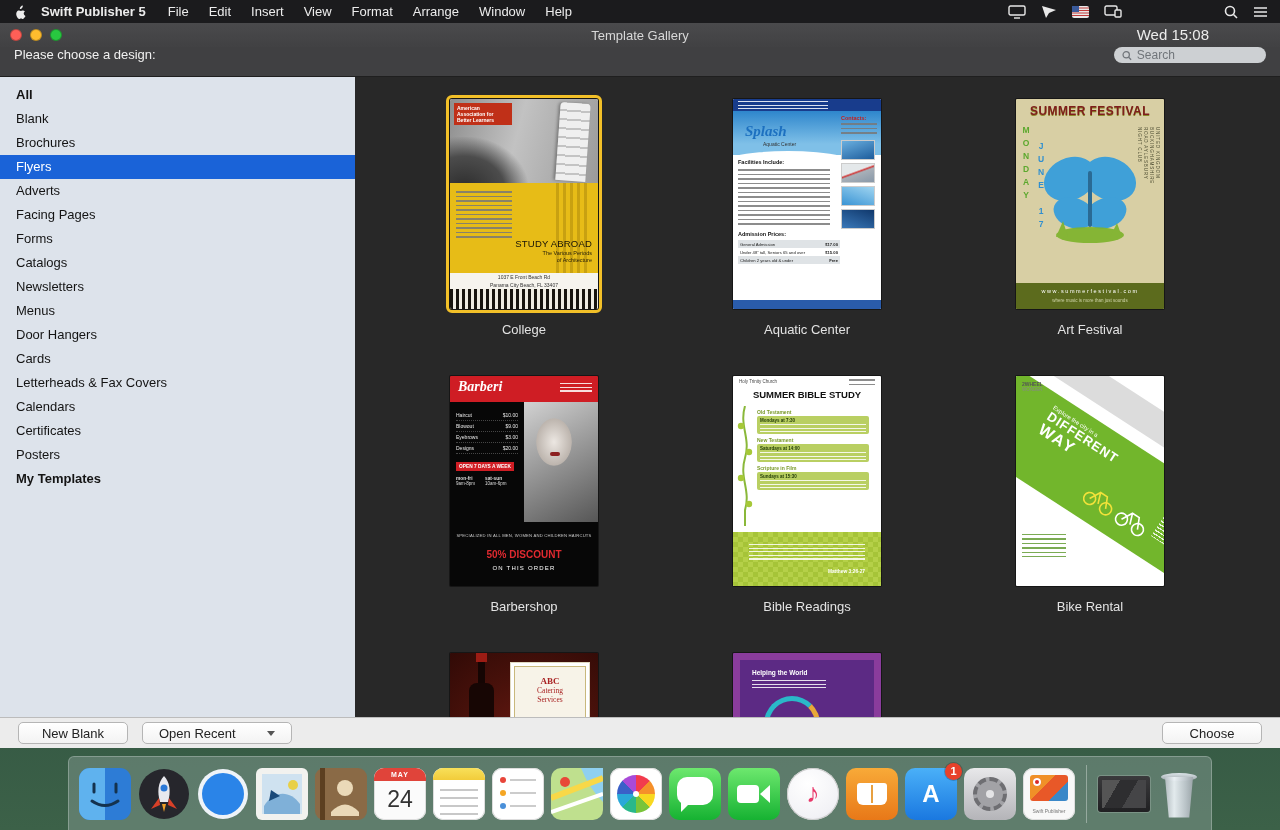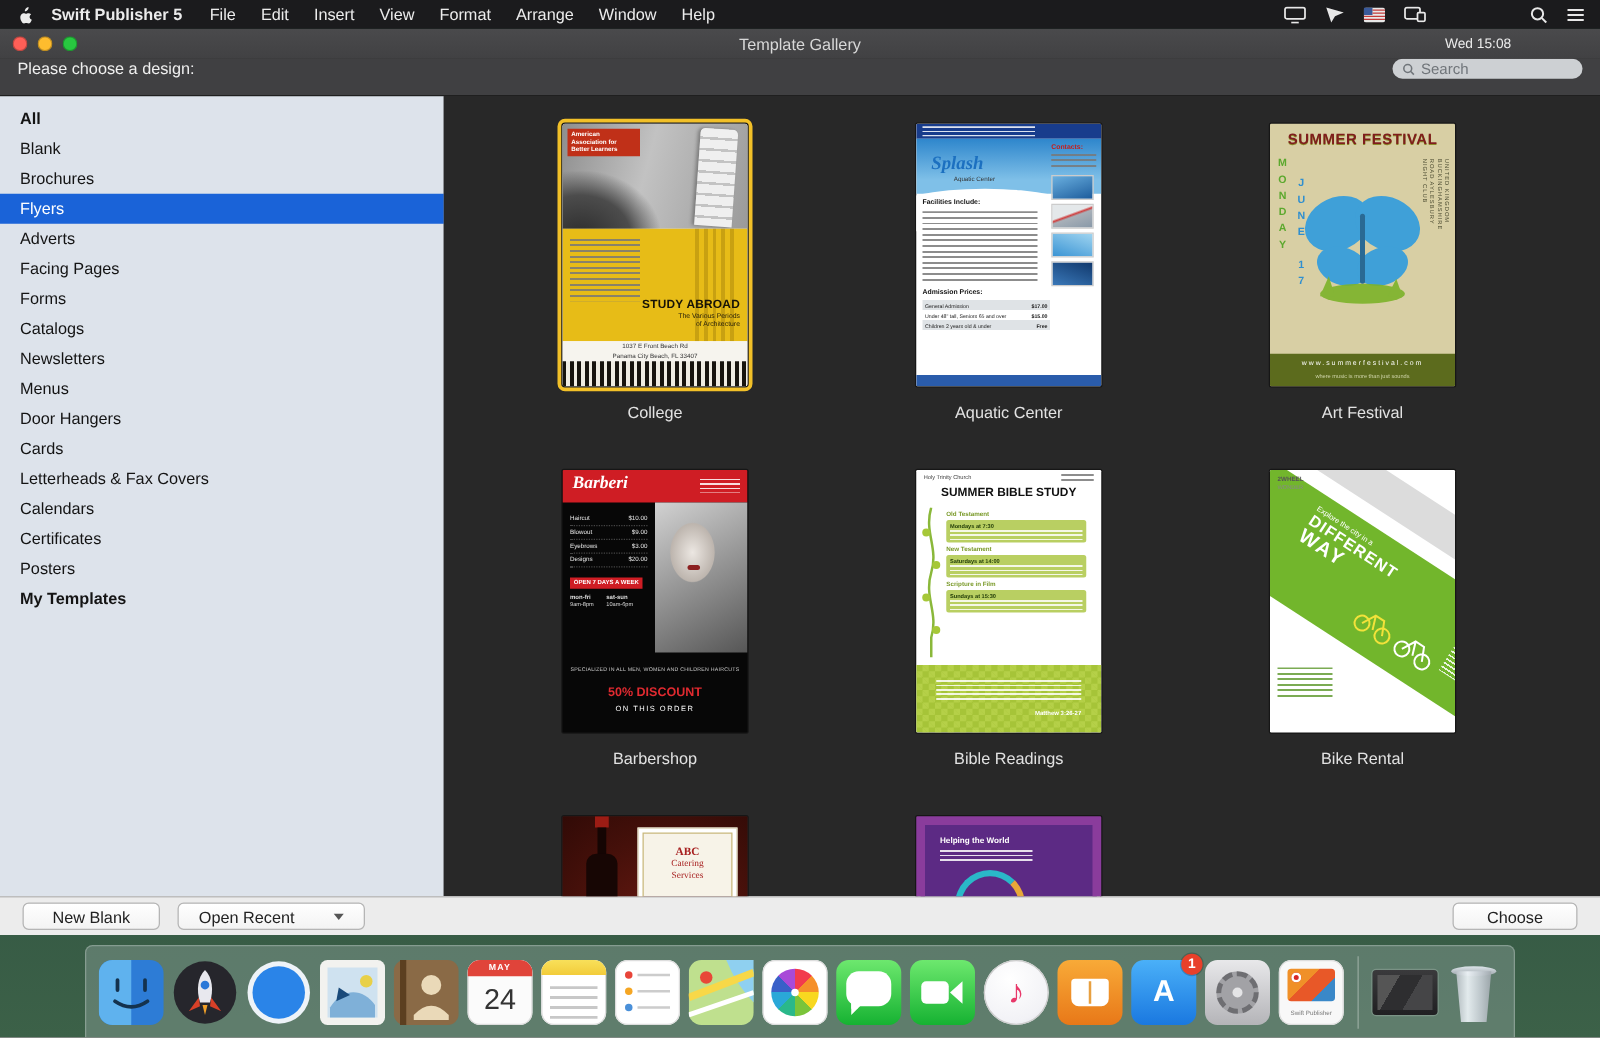--- a/index.html
+++ b/index.html
@@ -5,21 +5,21 @@
 *{margin:0;padding:0;box-sizing:border-box;}
 html,body{width:1280px;height:830px;overflow:hidden;font-family:"Liberation Sans",sans-serif;}
 .screen{position:relative;width:1280px;height:830px;background:linear-gradient(180deg,#1c3830 0%,#27493c 55%,#3c6148 100%);}
 
 
 .menubar{position:absolute;top:0;left:0;width:1280px;height:23px;background:#1b1b1d;color:#ececec;display:flex;align-items:center;font-size:13px;z-index:30;}
 .mb-apple{padding:0 10px 0 14px;display:flex;align-items:center;}
 .mb-app{font-weight:bold;padding:0 12px 0 4px;}
 .mb-item{padding:0 10px;}
 .mb-right{margin-left:auto;display:flex;align-items:center;gap:15px;padding-right:12px;}
-.mb-clock{font-size:11px;margin-top:46px;}
+.mb-clock{font-size:15px;margin-top:46px;}
 .mb-ic{display:flex;align-items:center;}
 
 
 .window{position:absolute;top:23px;left:0;width:1280px;height:725px;display:flex;flex-direction:column;background:#282828;z-index:20;}
 .titlebar{height:24px;background:linear-gradient(#4a4a4c,#414143);position:relative;display:flex;align-items:center;justify-content:center;color:#d8d8d8;font-size:13px;flex:0 0 auto;}
 .traffic{position:absolute;left:10px;top:6px;display:flex;gap:8px;}
 .light{width:12px;height:12px;border-radius:50%;border:1px solid rgba(0,0,0,.25);}
 .l-red{background:#ff5f57;} .l-yellow{background:#febc2e;} .l-green{background:#28c840;}
 .subheader{height:30px;background:#404042;display:flex;padding:0 14px;color:#f0f0f0;font-size:13px;border-bottom:1px solid #1f1f1f;flex:0 0 auto;}
 .search-pill{margin-left:auto;width:152px;height:16px;border-radius:10px;background:#cdd0d3;display:flex;align-items:center;padding:0 8px;gap:5px;}
@@ -45,21 +45,21 @@
 .fxw{background:repeating-linear-gradient(180deg,rgba(255,255,255,.85) 0 1.3px,transparent 1.3px 3.6px);}
 
 
 .c-photo{position:absolute;top:0;left:0;right:0;height:84px;background:linear-gradient(105deg,#8e8e8e,#c2c2c2 45%,#9a9a9a);}
 .c-tower{position:absolute;right:10px;top:4px;width:30px;height:78px;border-radius:4px 4px 0 0;background:repeating-linear-gradient(180deg,#efefef 0 7px,#c3c3c3 7px 9px);transform:rotate(4deg);box-shadow:-2px 0 3px rgba(0,0,0,.3);}
 .c-statue{position:absolute;left:0;bottom:0;width:78px;height:46px;background:radial-gradient(ellipse at 18% 115%,#2c2c2c 0%,#4c4c4c 45%,rgba(90,90,90,0) 72%);}
 .c-org{position:absolute;top:4px;left:4px;width:58px;background:#c03018;color:#fff;font-size:5px;line-height:6px;padding:2px 3px;font-weight:bold;}
 .c-yellow{position:absolute;top:84px;left:0;right:0;height:90px;background:#e7bc17;}
 .c-cols{position:absolute;right:8px;top:0;bottom:0;width:34px;background:repeating-linear-gradient(90deg,rgba(120,90,0,.28) 0 3px,transparent 3px 7px);}
 .c-lines{position:absolute;left:6px;top:8px;width:56px;height:50px;}
-.c-title{position:absolute;right:6px;bottom:24px;text-align:right;color:#171307;font-weight:bold;font-size:9.5px;letter-spacing:.2px;}
+.c-title{position:absolute;right:6px;bottom:24px;text-align:right;color:#171307;font-weight:normal;font-size:9.5px;letter-spacing:.2px;}
 .c-sub{position:absolute;right:6px;bottom:9px;text-align:right;color:#2a220a;font-size:5.5px;line-height:7px;}
 .c-addr{position:absolute;top:174px;left:0;right:0;height:16px;background:#f6f4ee;color:#333;font-size:5px;line-height:8px;text-align:center;}
 .c-stripes{position:absolute;top:190px;left:0;right:0;bottom:0;background:repeating-linear-gradient(90deg,#17140e 0 3px,#efece2 3px 6px);}
 
 
 .a-top{position:absolute;top:0;left:0;right:0;height:12px;background:#183c8c;}
 .a-topfx{position:absolute;top:2px;left:5px;width:90px;height:8px;}
 .a-wave{position:absolute;top:12px;left:0;right:0;height:44px;background:linear-gradient(180deg,#2e86cc,#7fc0e8 75%);}
 .a-wavewhite{position:absolute;top:40px;left:-20px;width:150px;height:34px;background:#fff;border-radius:50% 50% 0 0;}
 .a-script{position:absolute;top:24px;left:12px;font-family:"Liberation Serif",serif;font-style:italic;font-weight:bold;font-size:15px;color:#1c70c0;z-index:2;}

